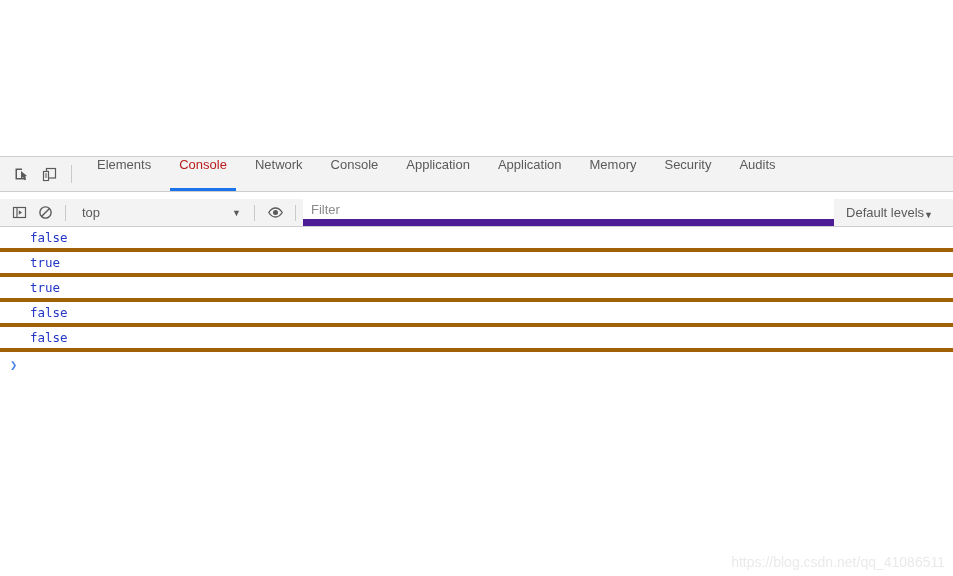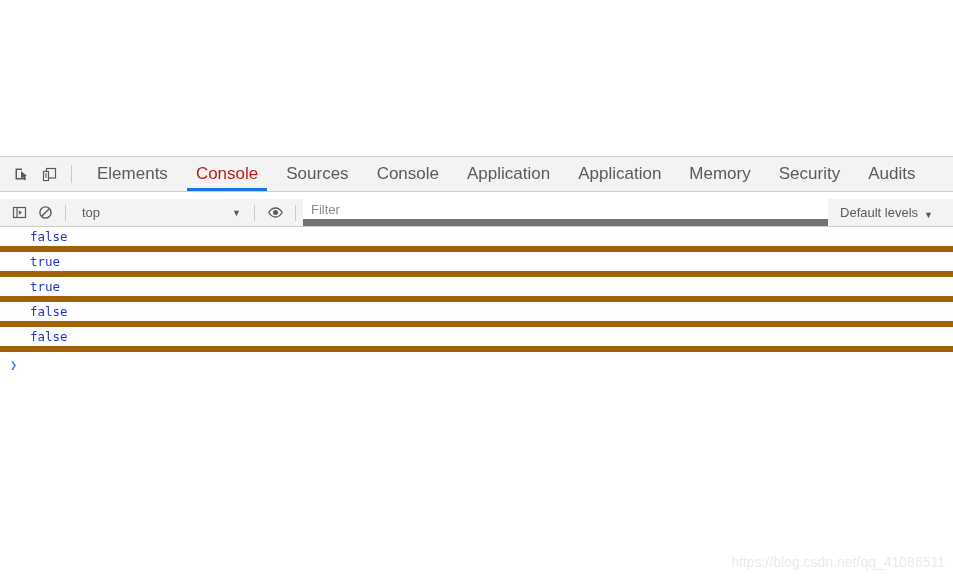--- a/index.html
+++ b/index.html
@@ -63,23 +63,23 @@
     margin: 8px 6px 8px 8px;
   }
   .tabs {
     display: flex;
     align-items: stretch;
     margin-left: 5px;
   }
   .tab {
     position: relative;
     display: flex;
-    align-items: center;
+    align-items: flex-start;
     padding: 0 14px;
-    font-size: 17px;
+    font-size: 13px;
     color: #5a5a5a;
     white-space: nowrap;
     cursor: default;
   }
   .tab.active {
     color: #b91c1c;
   }
   .tab.active::after {
     content: "";
     position: absolute;
@@ -144,47 +144,46 @@
     font-size: 13px;
     color: #333;
     padding: 0 8px;
     align-self: stretch;
     margin-top: 0;
   }
   .filter-wrap {
     flex: 1;
     display: flex;
     align-self: stretch;
-    background: #737373;
+    background: #4c1d95;
     border-left: 0;
   }
   #filter-input::placeholder { color: #8a8a8a; }
   .levels {
     display: flex;
     align-items: flex-end;
-    gap: 6px;
     padding: 0 14px 0 12px;
     font-size: 13px;
     color: #5a5a5a;
     white-space: nowrap;
     cursor: default;
   }
 
   
   #console-body {
     flex: 1;
     position: relative;
     background: #ffffff;
     overflow: hidden;
   }
   .console-row {
     height: 25px;
     display: flex;
     align-items: center;
-    border-bottom: 6px solid #a16207;
+    border-bottom: 4px solid #a16207;
     box-sizing: border-box;
     padding-left: 30px;
     font-family: "DejaVu Sans Mono", monospace;
     font-size: 12.5px;
     color: #2337c7;
   }
   .prompt-row {
     height: 26px;
     display: flex;
     align-items: center;
@@ -244,21 +243,21 @@
     <div class="vdiv"></div>
 
     <div class="tabs">
       <div class="tab">
         <span>Elements</span>
       </div>
       <div class="tab active">
         <span>Console</span>
       </div>
       <div class="tab">
-        <span>Sources</span>
+        <span>Network</span>
       </div>
       <div class="tab">
         <span>Console</span>
       </div>
       <div class="tab">
         <span>Application</span>
       </div>
       <div class="tab">
         <span>Application</span>
       </div>

